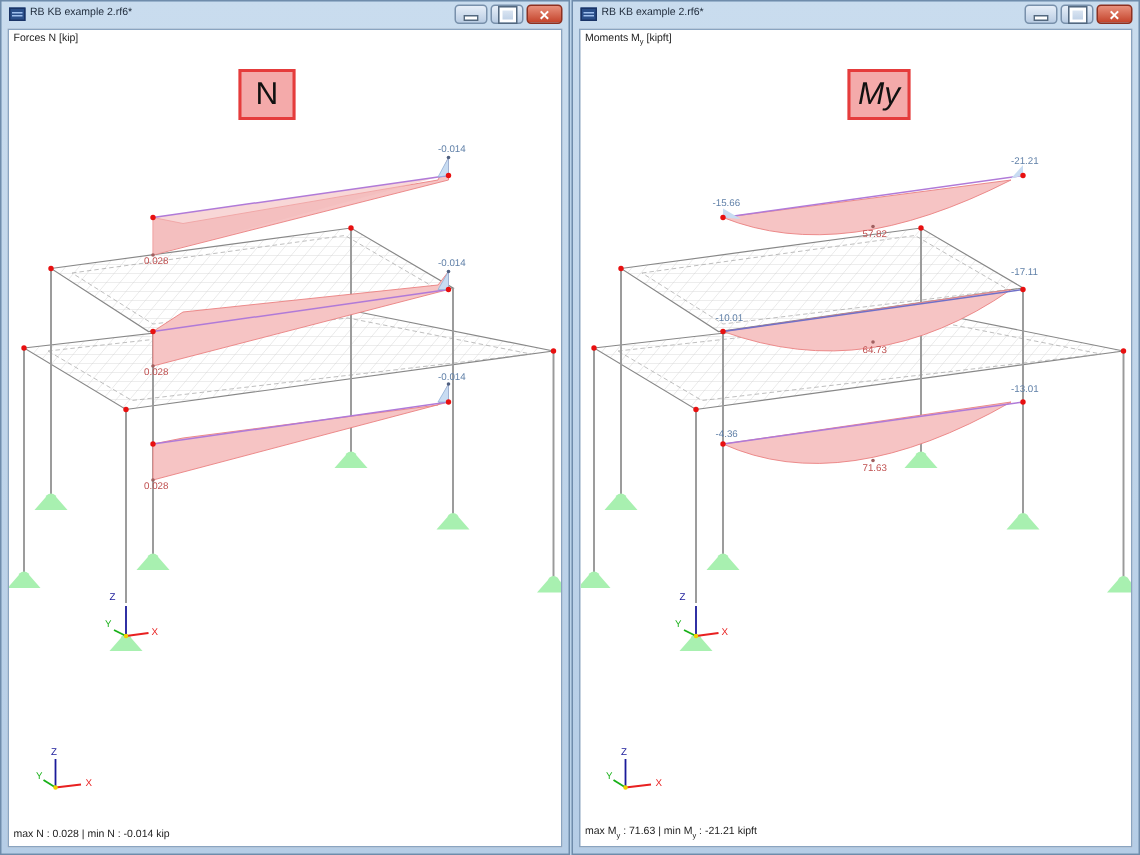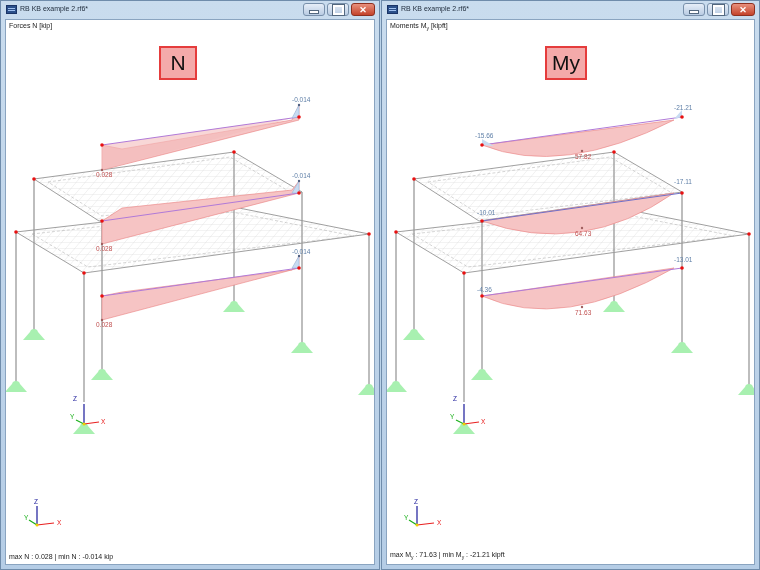--- a/index.html
+++ b/index.html
@@ -180,21 +180,21 @@
       <div class="ctrl max">
           <span class="glyph"></span>
         </div>
       <div class="ctrl close">
           <span class="glyph">✕</span>
         </div>
     </div>
   </div>
   <div class="client">
     <span class="viewhdr"><span>Moments M</span><sub>y</sub><span> [kipft]</span></span>
-    <div class="badge" style="left:158px;width:42px;">My</div>
+    <div class="badge" style="left:178px;width:42px;font-style:italic;">My</div>
 
     <svg class="model" width="371" height="548" viewBox="385 18 371 548">
       <defs>
         <pattern id="gridR" width="9" height="6" patternUnits="userSpaceOnUse" patternTransform="skewX(-40)">
           <path d="M9 0 L0 0 0 6" fill="none" stroke="#cfcfcf" stroke-width="0.5"></path>
         </pattern>
       </defs>
       <polygon points="412,177 612,150 680,190 477,219" fill="url(#gridR)" stroke="#888" stroke-width="0.8"></polygon>
       <polygon points="426,180 608,155 670,191 480,214" fill="none" stroke="#aaa" stroke-width="0.5" stroke-dasharray="3,2"></polygon>
       <polygon points="394,230 612,205 747,232 462,271" fill="url(#gridR)" stroke="#888" stroke-width="0.8"></polygon>

